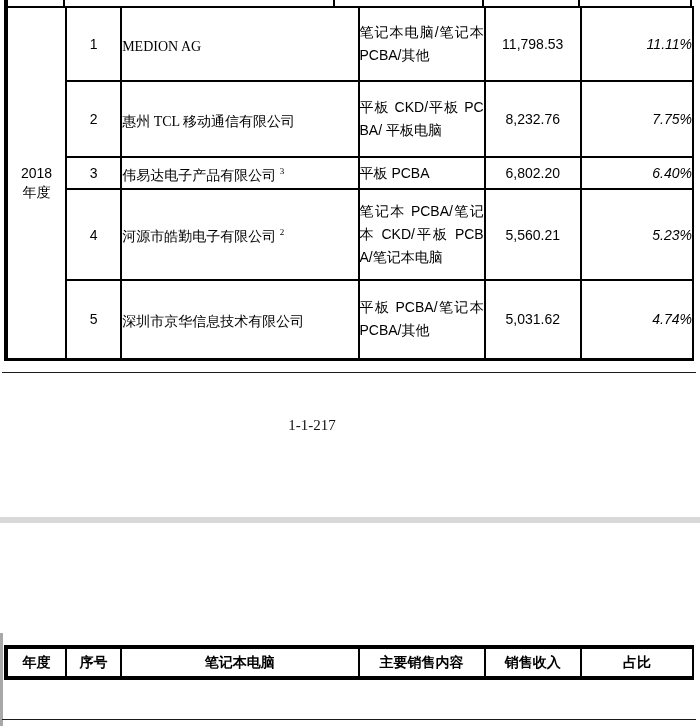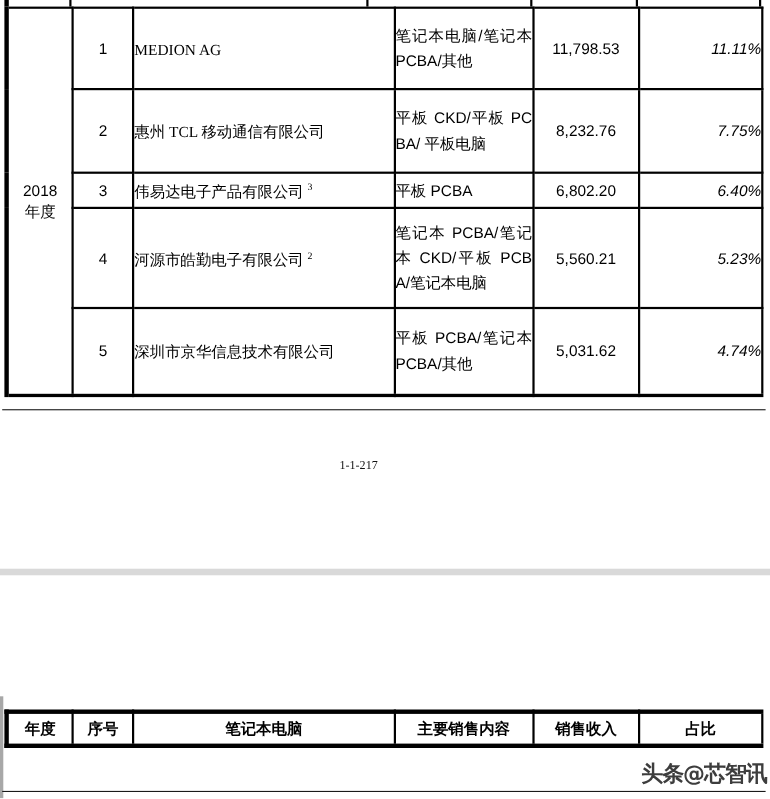--- a/index.html
+++ b/index.html
@@ -34,22 +34,22 @@
   .c-pct { text-align:right; padding-right:7px;font-style:italic; }
   .c-total-rev { text-align:right !important; padding-right:4px !important; }
   sup { font-size:9px; }
   
   .vstub { position:absolute; top:0; height:6px; width:2px; background:#000; }
   .vstub-left { position:absolute; top:0; left:4px; height:6px; width:4px; background:#000; }
   
   .thin-line { position:absolute; left:2px; width:694px; height:1px; background:#1a1a1a; }
   
   .page-num {
-    position:absolute; top:417px; left:14px; width:624px; text-align:center;
-    font-family:"Liberation Serif", serif; font-size:11px; color:#111;
+    position:absolute; top:417px; left:0; width:624px; text-align:center;
+    font-family:"Liberation Serif", serif; font-size:15px; color:#111;
   }
   .page-gap { position:absolute; left:0; top:517px; width:700px; height:6px; background:#d9d9d9; }
   .edge-strip { position:absolute; left:0; top:633px; width:3px; height:93px; background:#a8a8a8; }
   .watermark {
     position:absolute; left:583px; top:690px; z-index:5;
     font-family:"DejaVu Sans", sans-serif; font-size:20px; font-weight:bold;
     letter-spacing:-1px; color:#3d3d3d; white-space:nowrap;
     text-shadow:-1px -1px 0 #fff, 1px -1px 0 #fff, -1px 1px 0 #fff, 1px 1px 0 #fff, 0 2px 0 #fff;
   }
 </style>
@@ -138,15 +138,14 @@
       <th>序号</th>
       <th>笔记本电脑</th>
       <th>主要销售内容</th>
       <th>销售收入</th>
       <th>占比</th>
     </tr>
   </tbody>
     </table>
   <div class="thin-line" style="top:719px;"></div>
 
-  <div class="watermark">头条@芯智讯</div>
 
 </div>
 
 </body></html>

